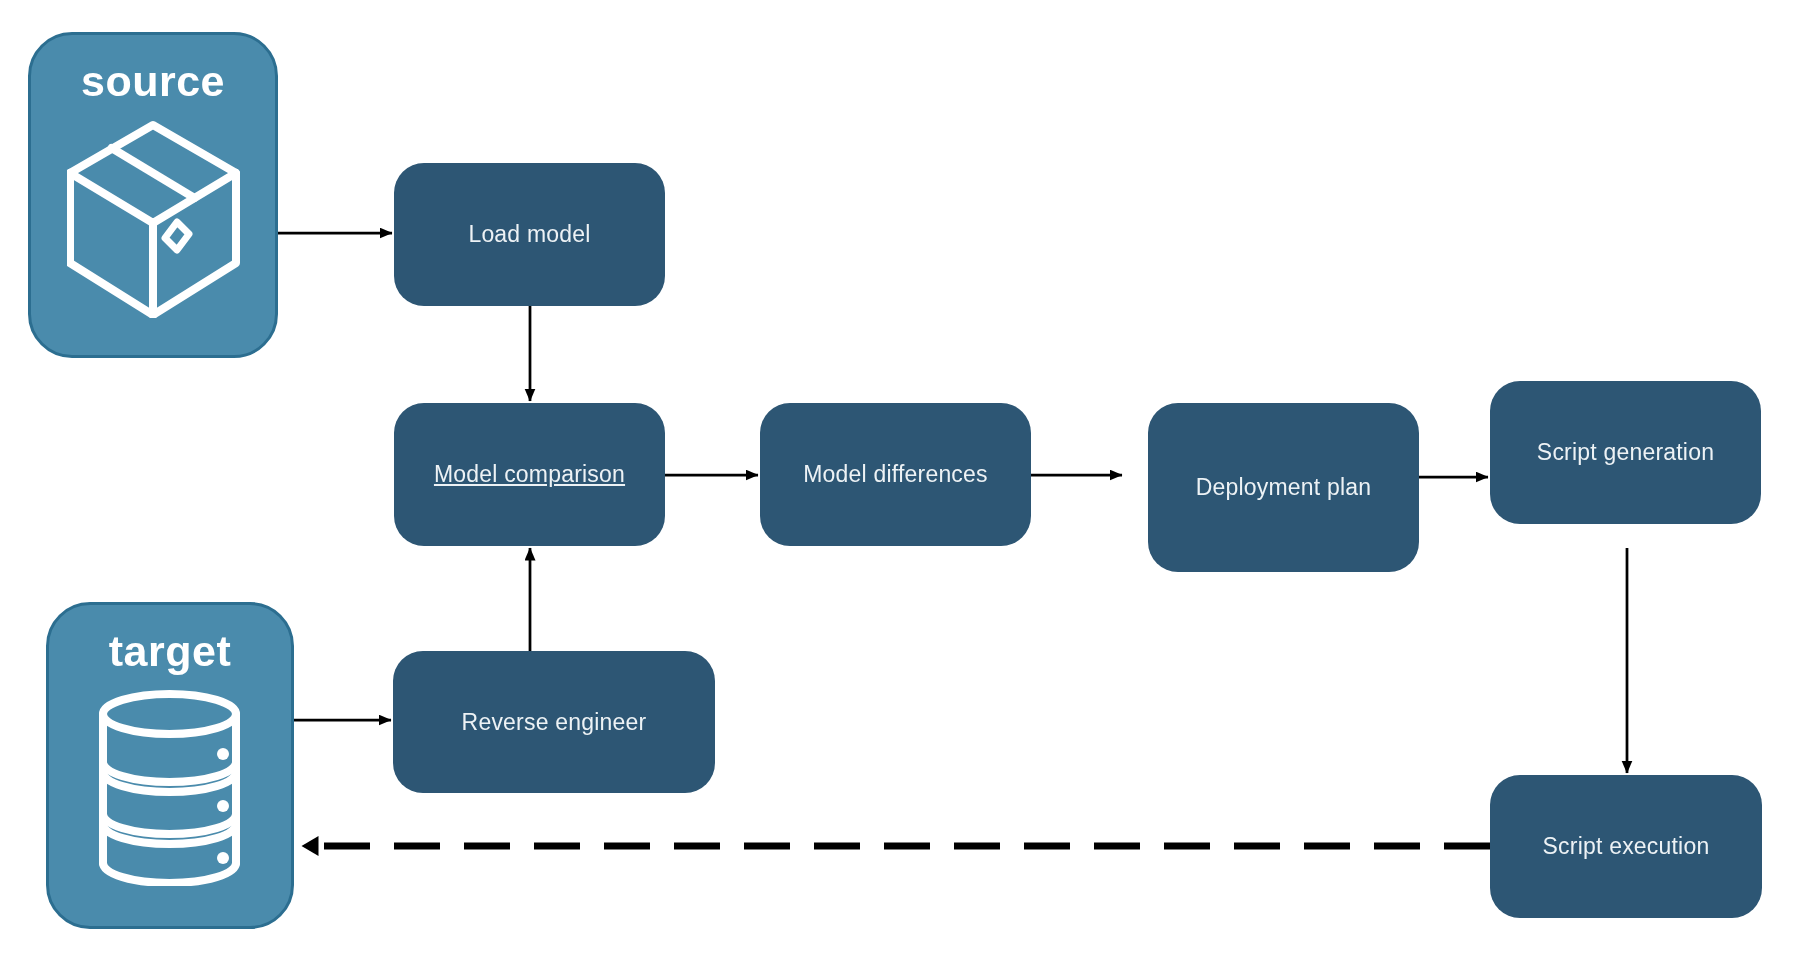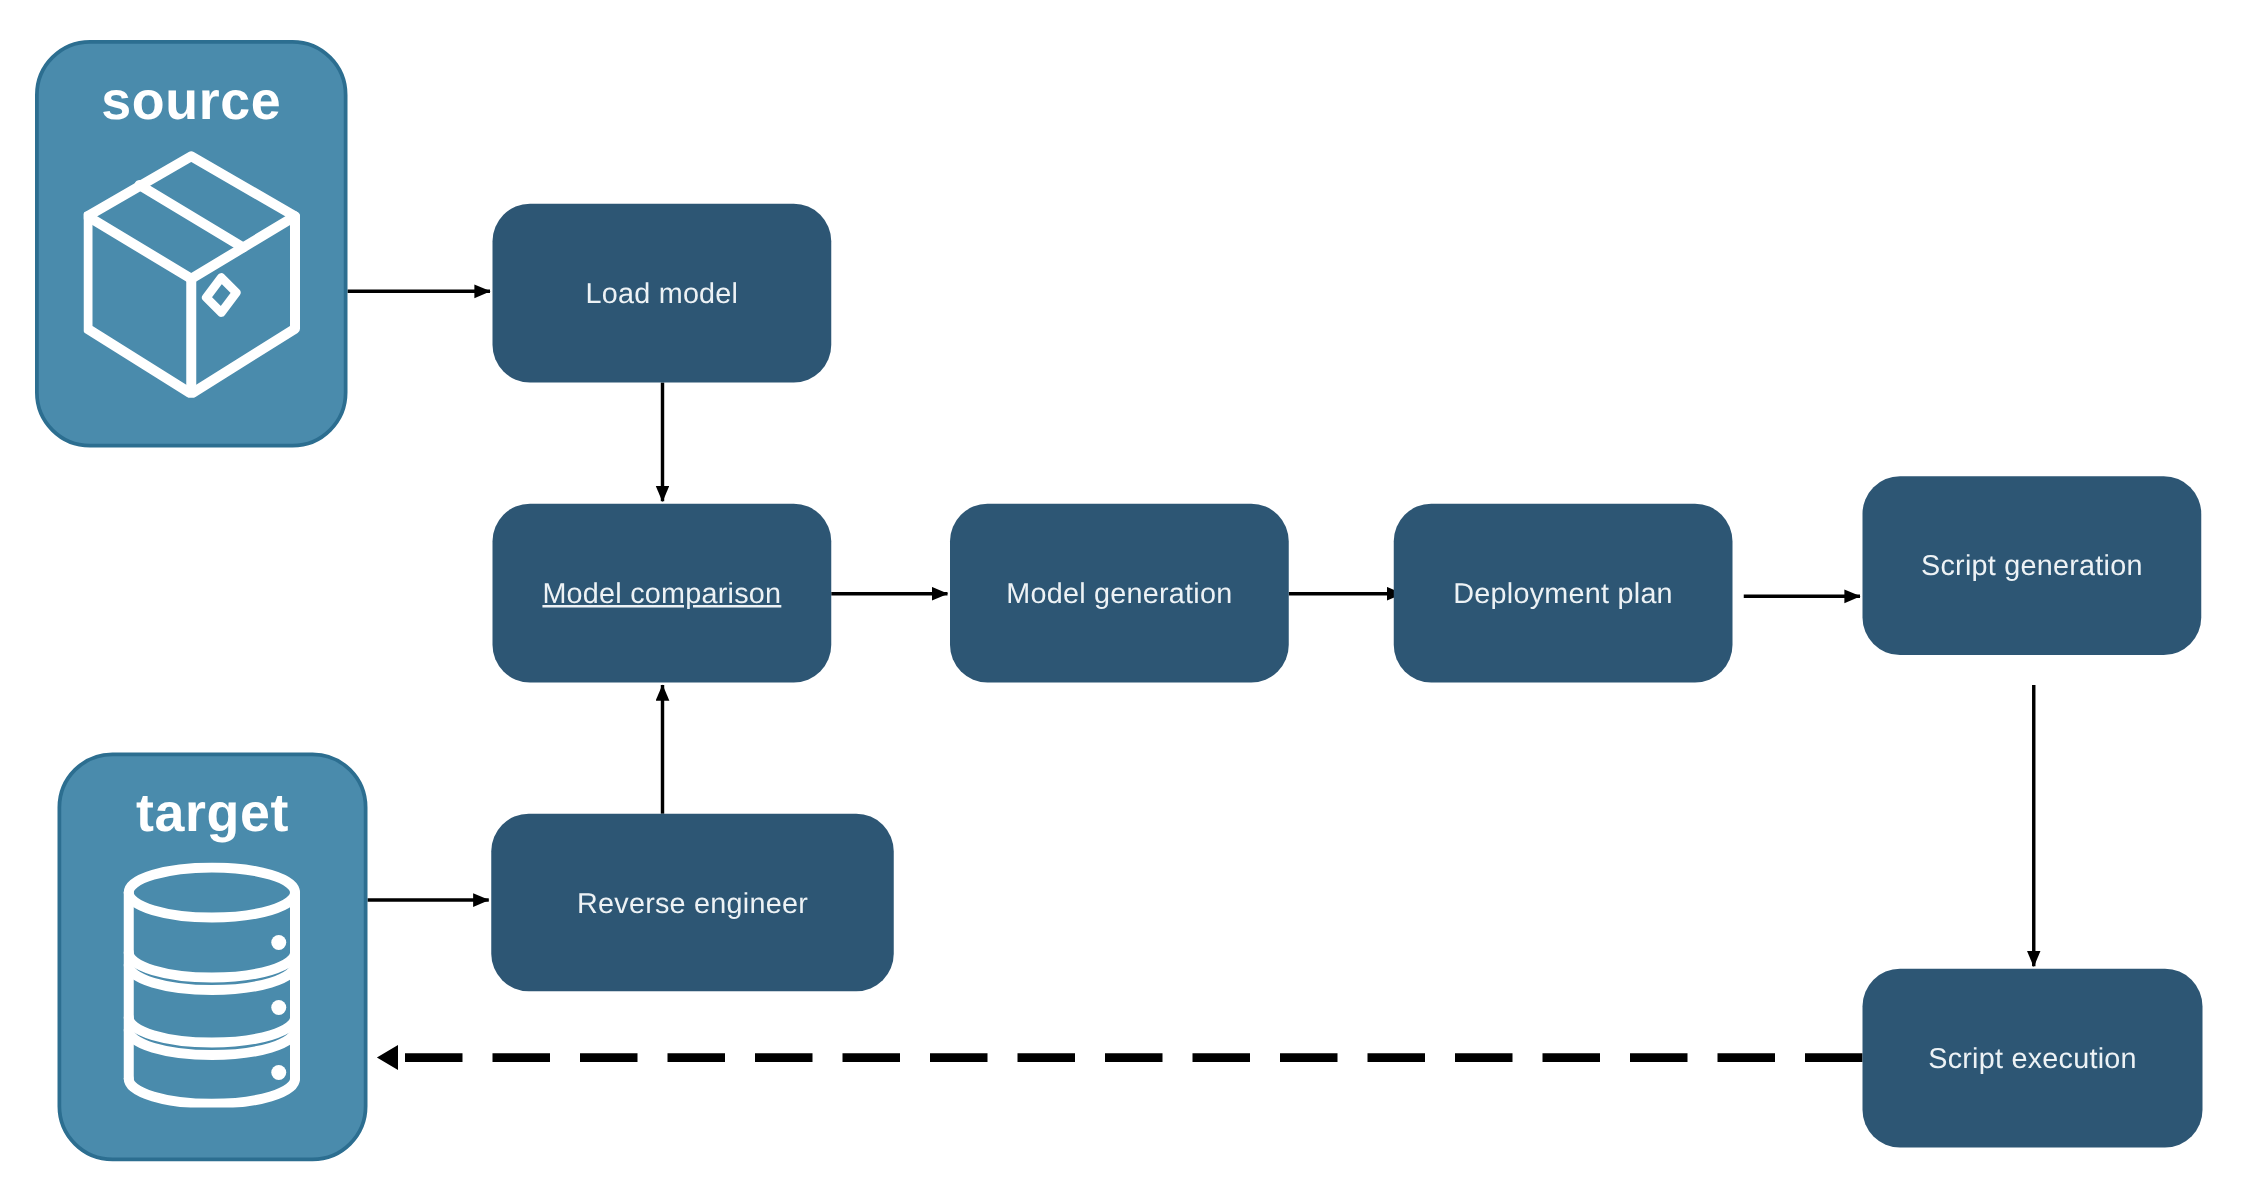--- a/index.html
+++ b/index.html
@@ -75,21 +75,21 @@
     stroke-linecap: round;
   }
   .ep-icon .dot { fill: #FFFFFF; stroke: none; }
 
   
   #n-source            { left: 28px;   top: 32px;  width: 250px; height: 326px; }
   #n-target            { left: 46px;   top: 602px; width: 248px; height: 327px; }
   #n-load-model        { left: 394px;  top: 163px; width: 271px; height: 143px; }
   #n-model-comparison  { left: 394px;  top: 403px; width: 271px; height: 143px; text-decoration: underline; }
   #n-model-differences { left: 760px;  top: 403px; width: 271px; height: 143px; }
-  #n-deployment-plan   { left: 1115px; top: 403px; width: 271px; height: 143px; }
+  #n-deployment-plan   { left: 1148px; top: 403px; width: 271px; height: 169px; }
   #n-script-generation { left: 1490px; top: 381px; width: 271px; height: 143px; }
   #n-reverse-engineer  { left: 393px;  top: 651px; width: 322px; height: 142px; }
   #n-script-execution  { left: 1490px; top: 775px; width: 272px; height: 143px; }
 </style>
 </head>
 <body>
 
 <div class="stage">
 
   <svg class="arrow-layer" viewBox="0 0 1800 959" xmlns="http://www.w3.org/2000/svg">
@@ -150,21 +150,21 @@
 
   <div class="node" id="n-load-model">
     <span class="label">Load model</span>
   </div>
 
   <div class="node" id="n-model-comparison">
     <span class="label">Model comparison</span>
   </div>
 
   <div class="node" id="n-model-differences">
-    <span class="label">Model generation</span>
+    <span class="label">Model differences</span>
   </div>
 
   <div class="node" id="n-deployment-plan">
     <span class="label">Deployment plan</span>
   </div>
 
   <div class="node" id="n-script-generation">
     <span class="label">Script generation</span>
   </div>
 

